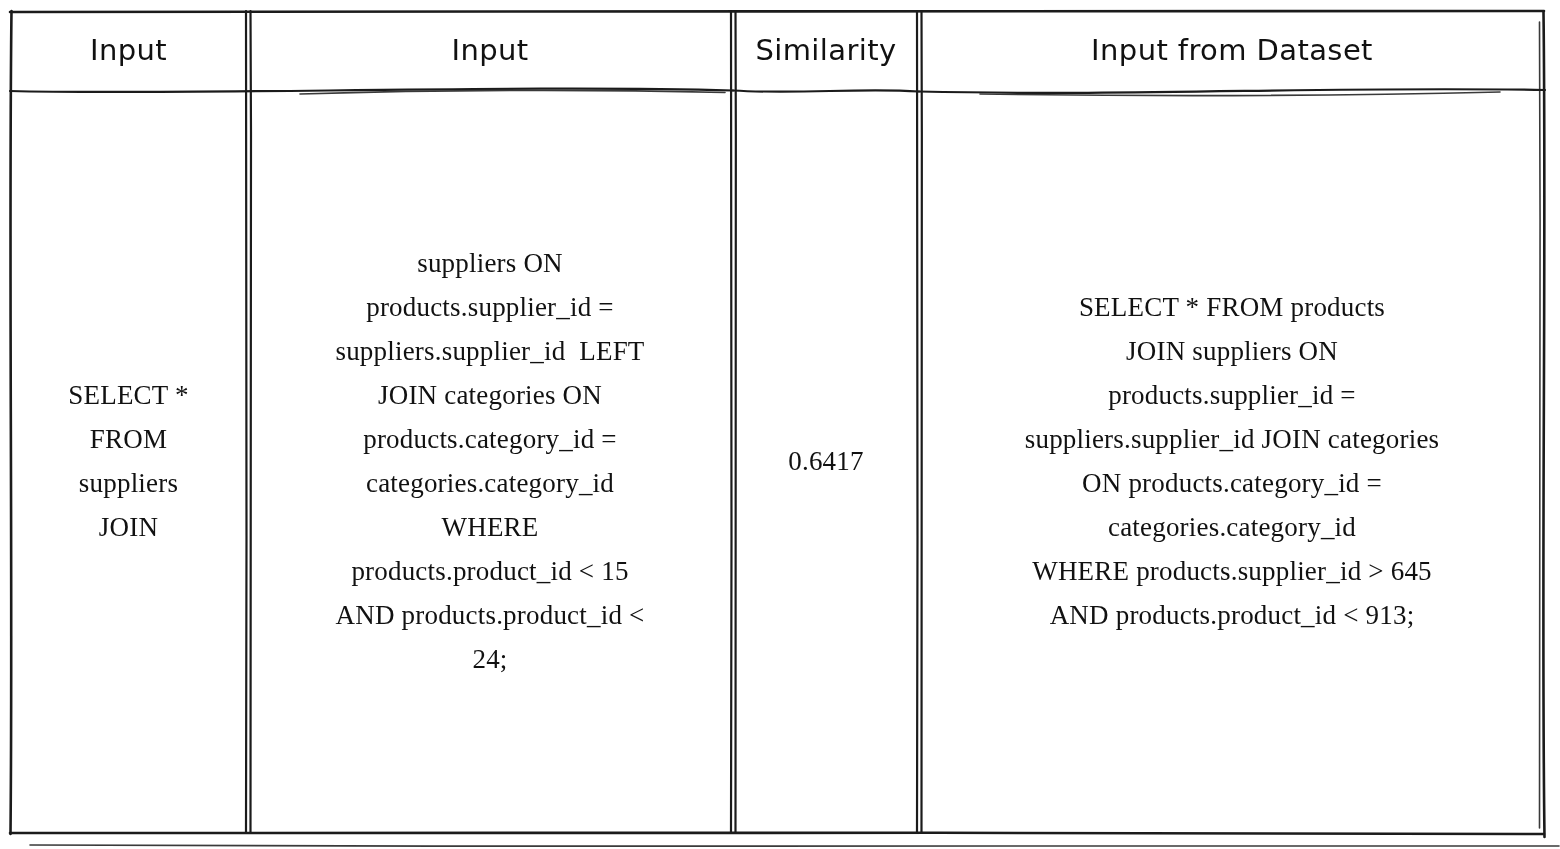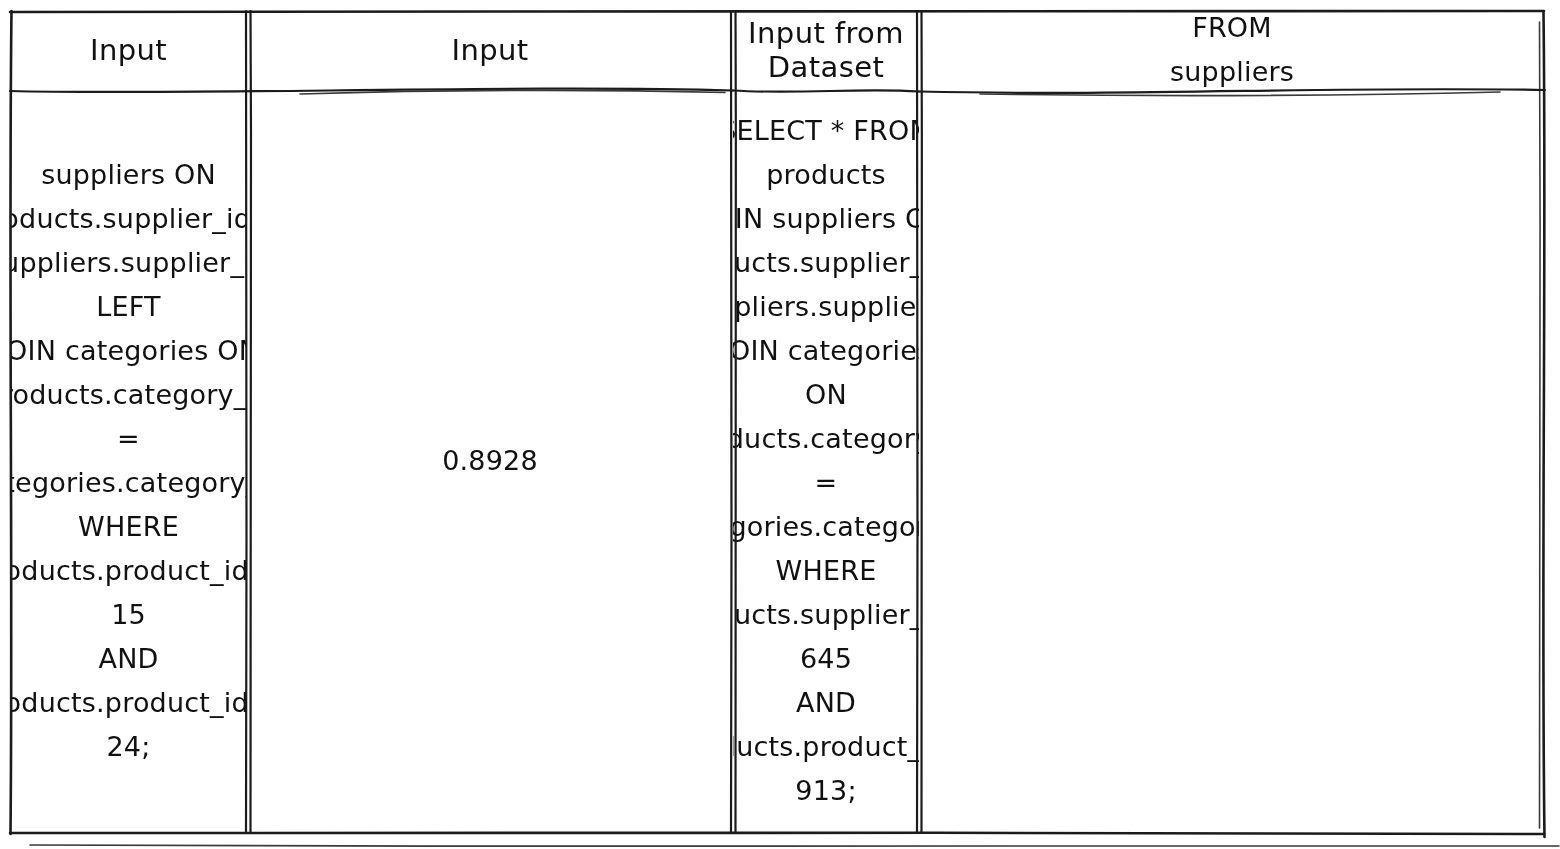--- a/index.html
+++ b/index.html
@@ -49,20 +49,21 @@
     overflow: hidden;
   }
   .header-cell {
     font-size: 29px;
     letter-spacing: 0.4px;
   }
   .body-cell {
     font-size: 27px;
     line-height: 44px;
     letter-spacing: 0.2px;
+    font-family: Liberation Serif, serif;
   }
 </style>
 </head>
 <body>
 
 <div class="canvas">
 
   <svg class="borders" viewBox="0 0 1560 849" fill="none" stroke="#1b1b1b" stroke-linecap="round">
 
     <g stroke-width="2.6">
@@ -94,37 +95,38 @@
       <path d="M735.5 11 C 737 300, 733 600, 735.5 832"></path>
       <path d="M917 11 C 914.5 260, 919.5 560, 917 832"></path>
       <path d="M921.5 11 C 923 300, 919 600, 921.5 832"></path>
     </g>
   </svg>
 
   <div class="grid">
 
     <div class="cell header-cell">Input</div>
     <div class="cell header-cell">Input</div>
+    <div class="cell header-cell">Similarity</div>
     <div class="cell header-cell">Input from Dataset</div>
 
     <div class="cell body-cell">SELECT *
 FROM
 suppliers
 JOIN</div>
     <div class="cell body-cell">suppliers ON
 products.supplier_id =
 suppliers.supplier_id  LEFT
 JOIN categories ON
 products.category_id =
 categories.category_id
 WHERE
 products.product_id &lt; 15
 AND products.product_id &lt;
 24;</div>
-    <div class="cell body-cell">0.8928</div>
+    <div class="cell body-cell">0.6417</div>
     <div class="cell body-cell">SELECT * FROM products
 JOIN suppliers ON
 products.supplier_id =
 suppliers.supplier_id JOIN categories
 ON products.category_id =
 categories.category_id
 WHERE products.supplier_id &gt; 645
 AND products.product_id &lt; 913;</div>
   </div>
 

